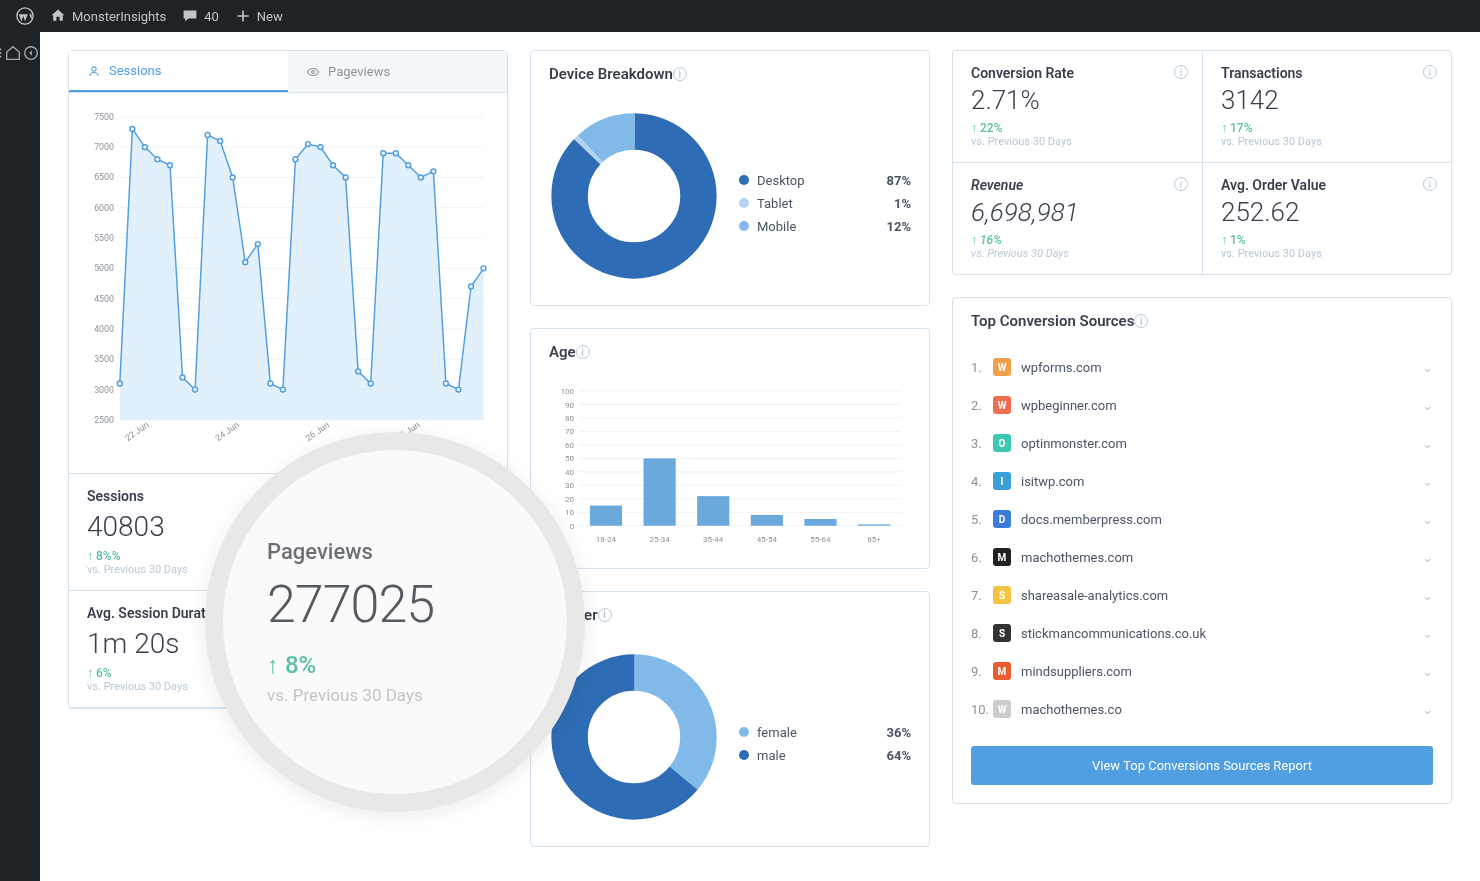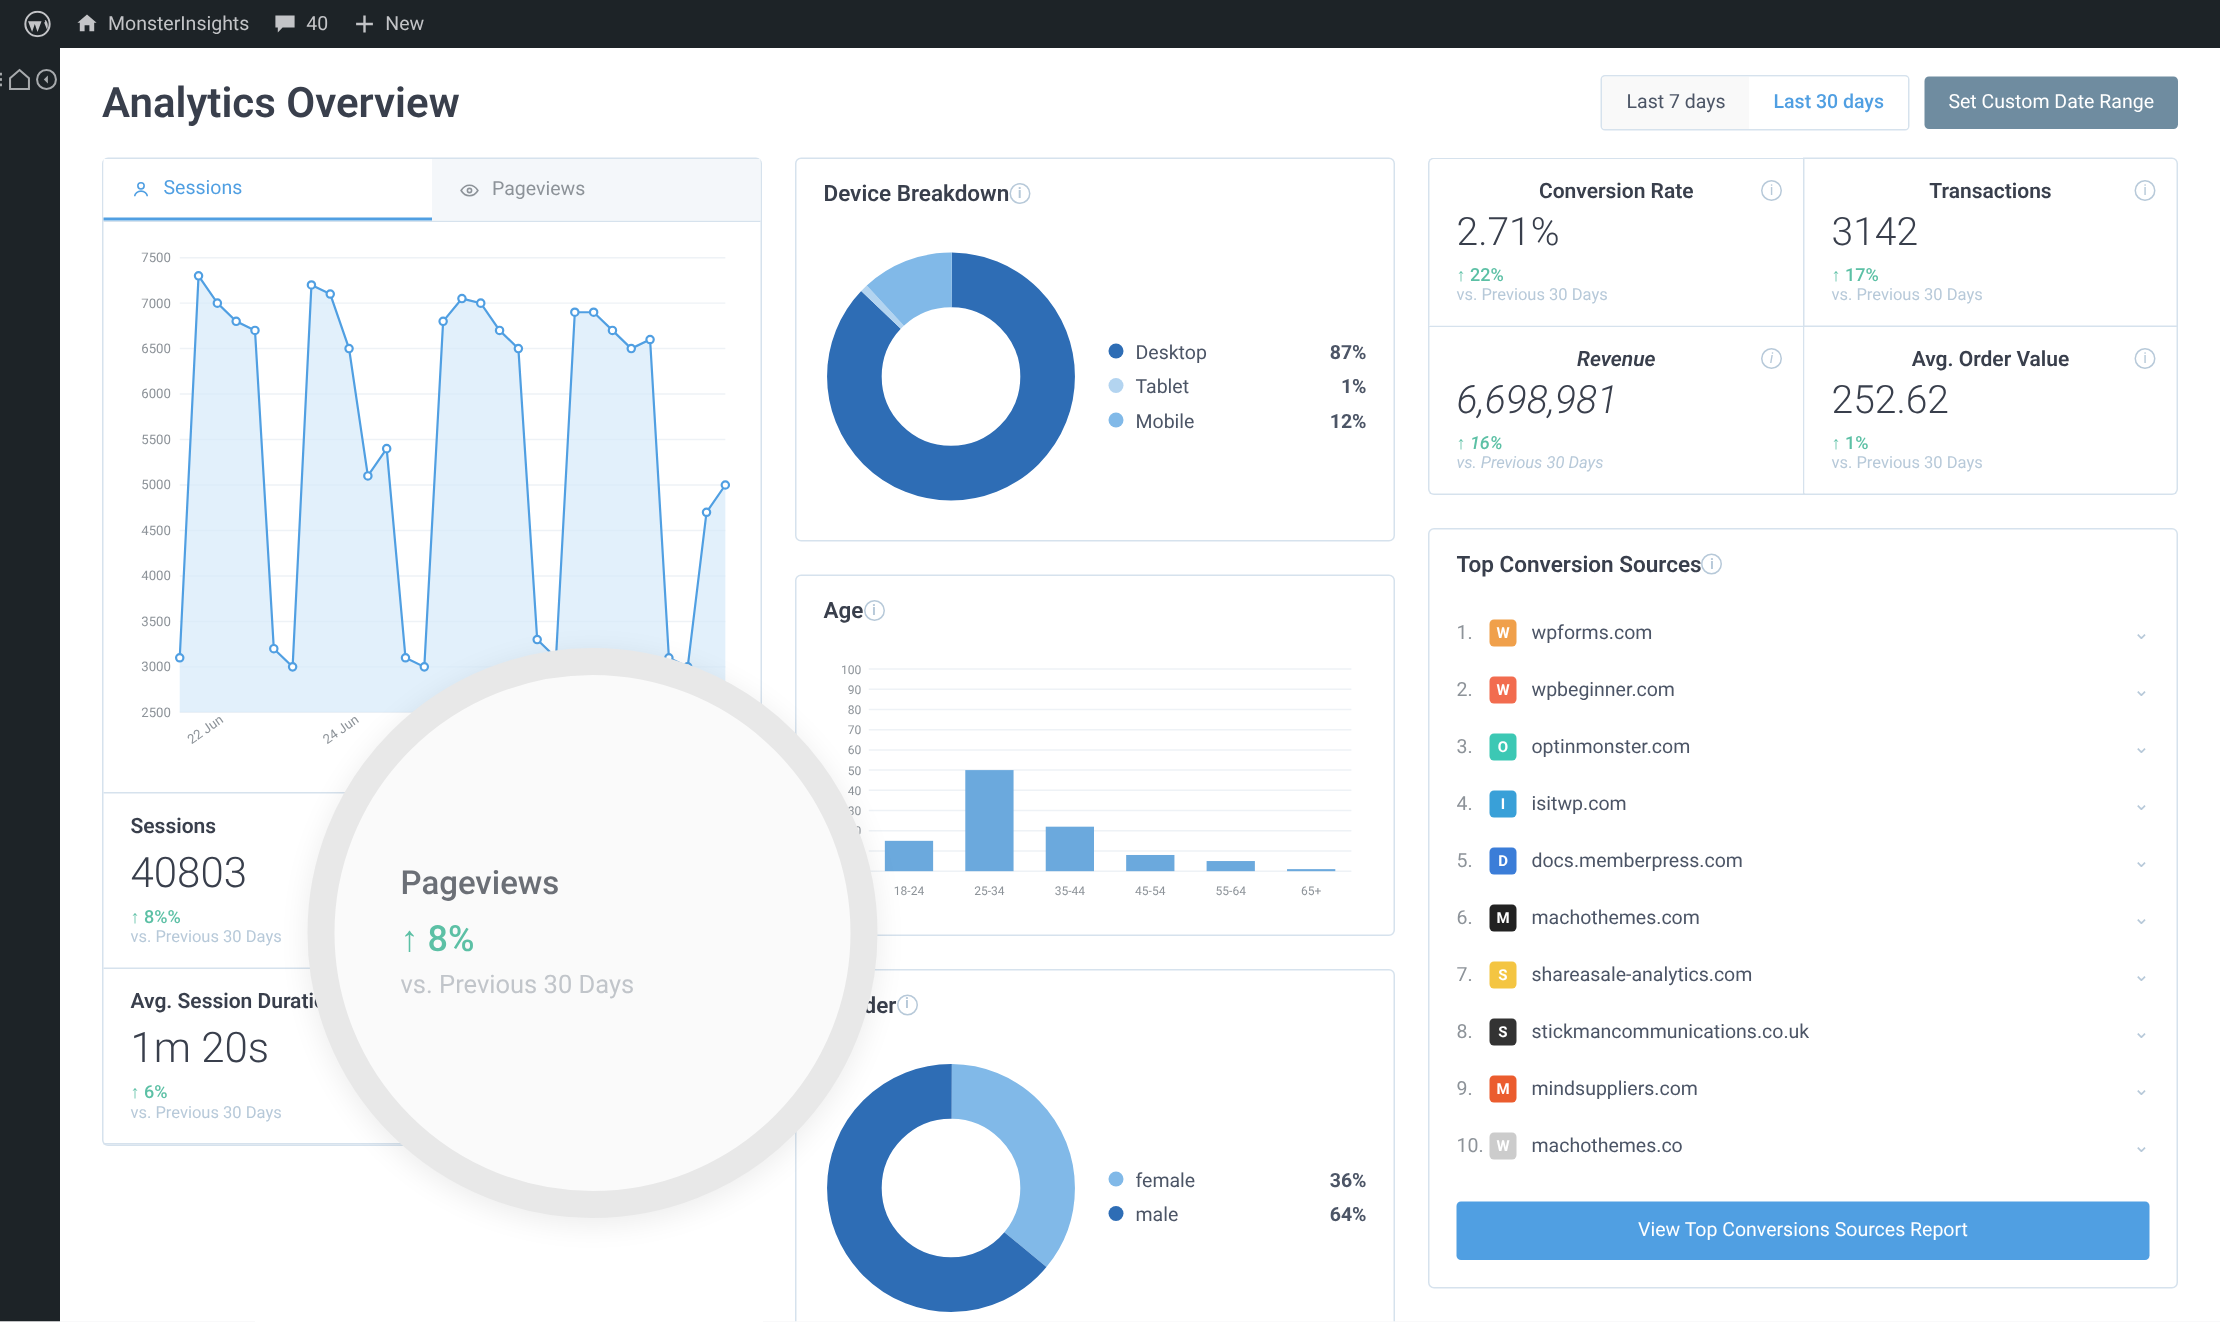--- a/index.html
+++ b/index.html
@@ -48,21 +48,21 @@
 .legend-row { display: flex; align-items: center; justify-content: space-between; font-size: 13px; color: #4c5566; padding: 4px 0; }
 .legend-dot { width: 10px; height: 10px; border-radius: 50%; display: inline-block; margin-right: 8px; }
 
 .bar-area { padding: 10px 18px 18px; }
 
 .col3 { display: flex; flex-direction: column; gap: 22px; }
 .metric-row { display: grid; grid-template-columns: 1fr 1fr; gap: 0; }
 .metric-card { border: 1px solid #d6e2ed; padding: 14px 18px; position: relative; }
 .metric-card:first-child { border-right: none; border-top-left-radius: 4px; }
 .metric-card:nth-child(2) { border-top-right-radius: 4px; }
-.metric-label { font-size: 14px; font-weight: 600; color: #393f4c; margin-bottom: 4px; text-align: center; }
+.metric-label { font-size: 14px; font-weight: 600; color: #393f4c; margin-bottom: 4px; }
 .metric-value { font-size: 26px; color: #393f4c; font-weight: 300; margin-bottom: 6px; }
 .metric-row2 .metric-card { border-top: none; }
 .metric-row2 .metric-card:first-child { border-bottom-left-radius: 4px; border-top-left-radius: 0; font-style: italic; }
 .metric-row2 .metric-card:nth-child(2) { border-bottom-right-radius: 4px; border-top-right-radius: 0; }
 .info-abs { position: absolute; top: 14px; right: 14px; }
 
 .sources-list { padding: 4px 0; }
 .source-row { display: flex; align-items: center; padding: 10px 18px; font-size: 13px; color: #4c5566; cursor: pointer; }
 .source-row .num { width: 22px; color: #8d9399; }
 .source-row .sicon { width: 18px; height: 18px; margin-right: 10px; border-radius: 3px; display: inline-flex; align-items: center; justify-content: center; font-size: 10px; font-weight: bold; color: #fff; }
@@ -184,30 +184,20 @@
       </div>
     <div class="sitem">
         <svg viewBox="0 0 20 20" fill="currentColor">
           <circle cx="10" cy="10" r="7" fill="none" stroke="currentColor" stroke-width="1.5"></circle>
           <path d="M8 10l3-3v6z"></path>
         </svg>
       </div>
   </div>
 
   <div class="content">
-    <div class="header-row">
-      <h1 class="page-title">Analytics Overview</h1>
-      <div class="header-actions">
-        <div class="range-tabs">
-          <button class="range-tab">Last 7 days</button>
-          <button class="range-tab active">Last 30 days</button>
-        </div>
-        <button class="btn-custom">Set Custom Date Range</button>
-      </div>
-    </div>
 
     <div class="grid">
 
       <div class="col1">
         <div class="card">
           <div class="chart-tabs">
             <div class="chart-tab active">
               <svg width="14" height="14" viewBox="0 0 20 20" fill="none" stroke="currentColor" stroke-width="1.5">
                   <circle cx="10" cy="7" r="3"></circle>
                   <path d="M4 17c0-3 3-5 6-5s6 2 6 5"></path>
@@ -500,18 +490,19 @@
     <span class="chev">⌄</span>
   </div>
             </div>
           <button class="btn-report">View Top Conversions Sources Report</button>
         </div>
       </div>
     </div>
 
     <div class="zoom-overlay">
       <div class="zoom-label">Pageviews</div>
+      <div class="zoom-value">277025</div>
       <div class="zoom-change">↑ <span>8%</span></div>
       <div class="zoom-vs">vs. Previous 30 Days</div>
     </div>
 
   </div>
 </div>
 
 </body></html>

